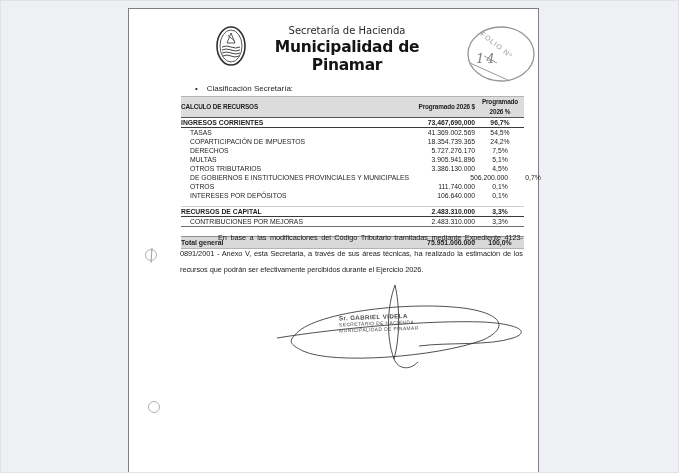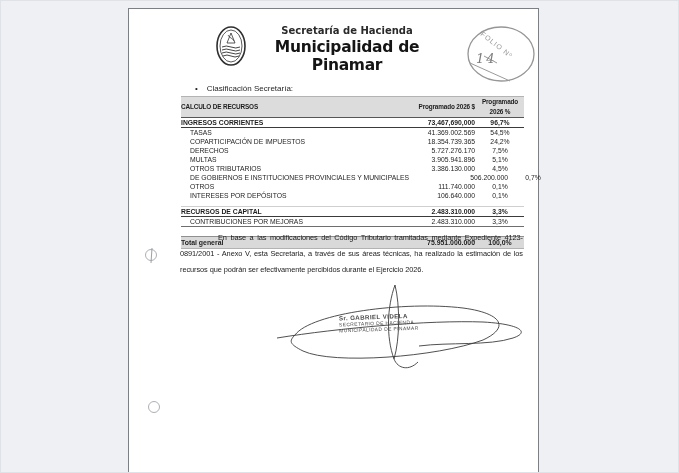--- a/index.html
+++ b/index.html
@@ -15,21 +15,20 @@
     position:absolute; left:127px; top:7px; width:411px; height:466px;
     background:#ffffff;
     border:1px solid #7c7f83; border-bottom:none;
   }
   
   .logo { position:absolute; left:86px; top:16px; }
   .org-sub {
     position:absolute; left:130px; top:16px; width:176px;
     text-align:center; font-size:10px; color:#2a2a2a;
     font-family:"DejaVu Sans", sans-serif;
-    font-weight:bold;
   }
   .org-main {
     position:absolute; left:110px; top:29px; width:216px;
     text-align:center; font-size:15.5px; font-weight:bold; letter-spacing:-0.3px;
     color:#151515; font-family:"DejaVu Sans", sans-serif;
   }
   .folio { position:absolute; left:335px; top:14px; }
   
   .bullet-line {
     position:absolute; left:66px; top:75px; font-size:8px; color:#1f1f1f;

